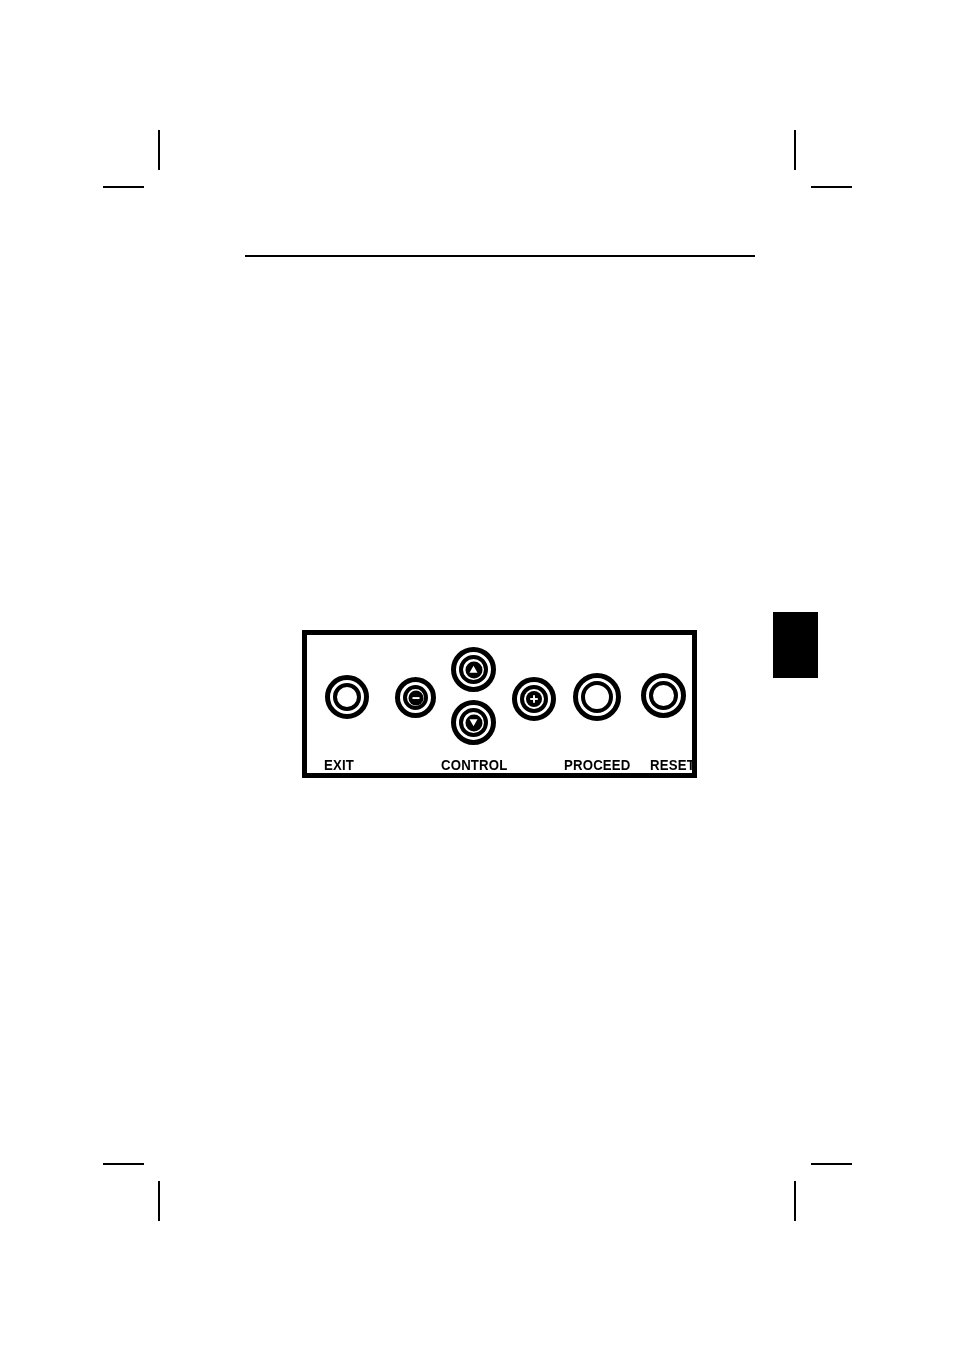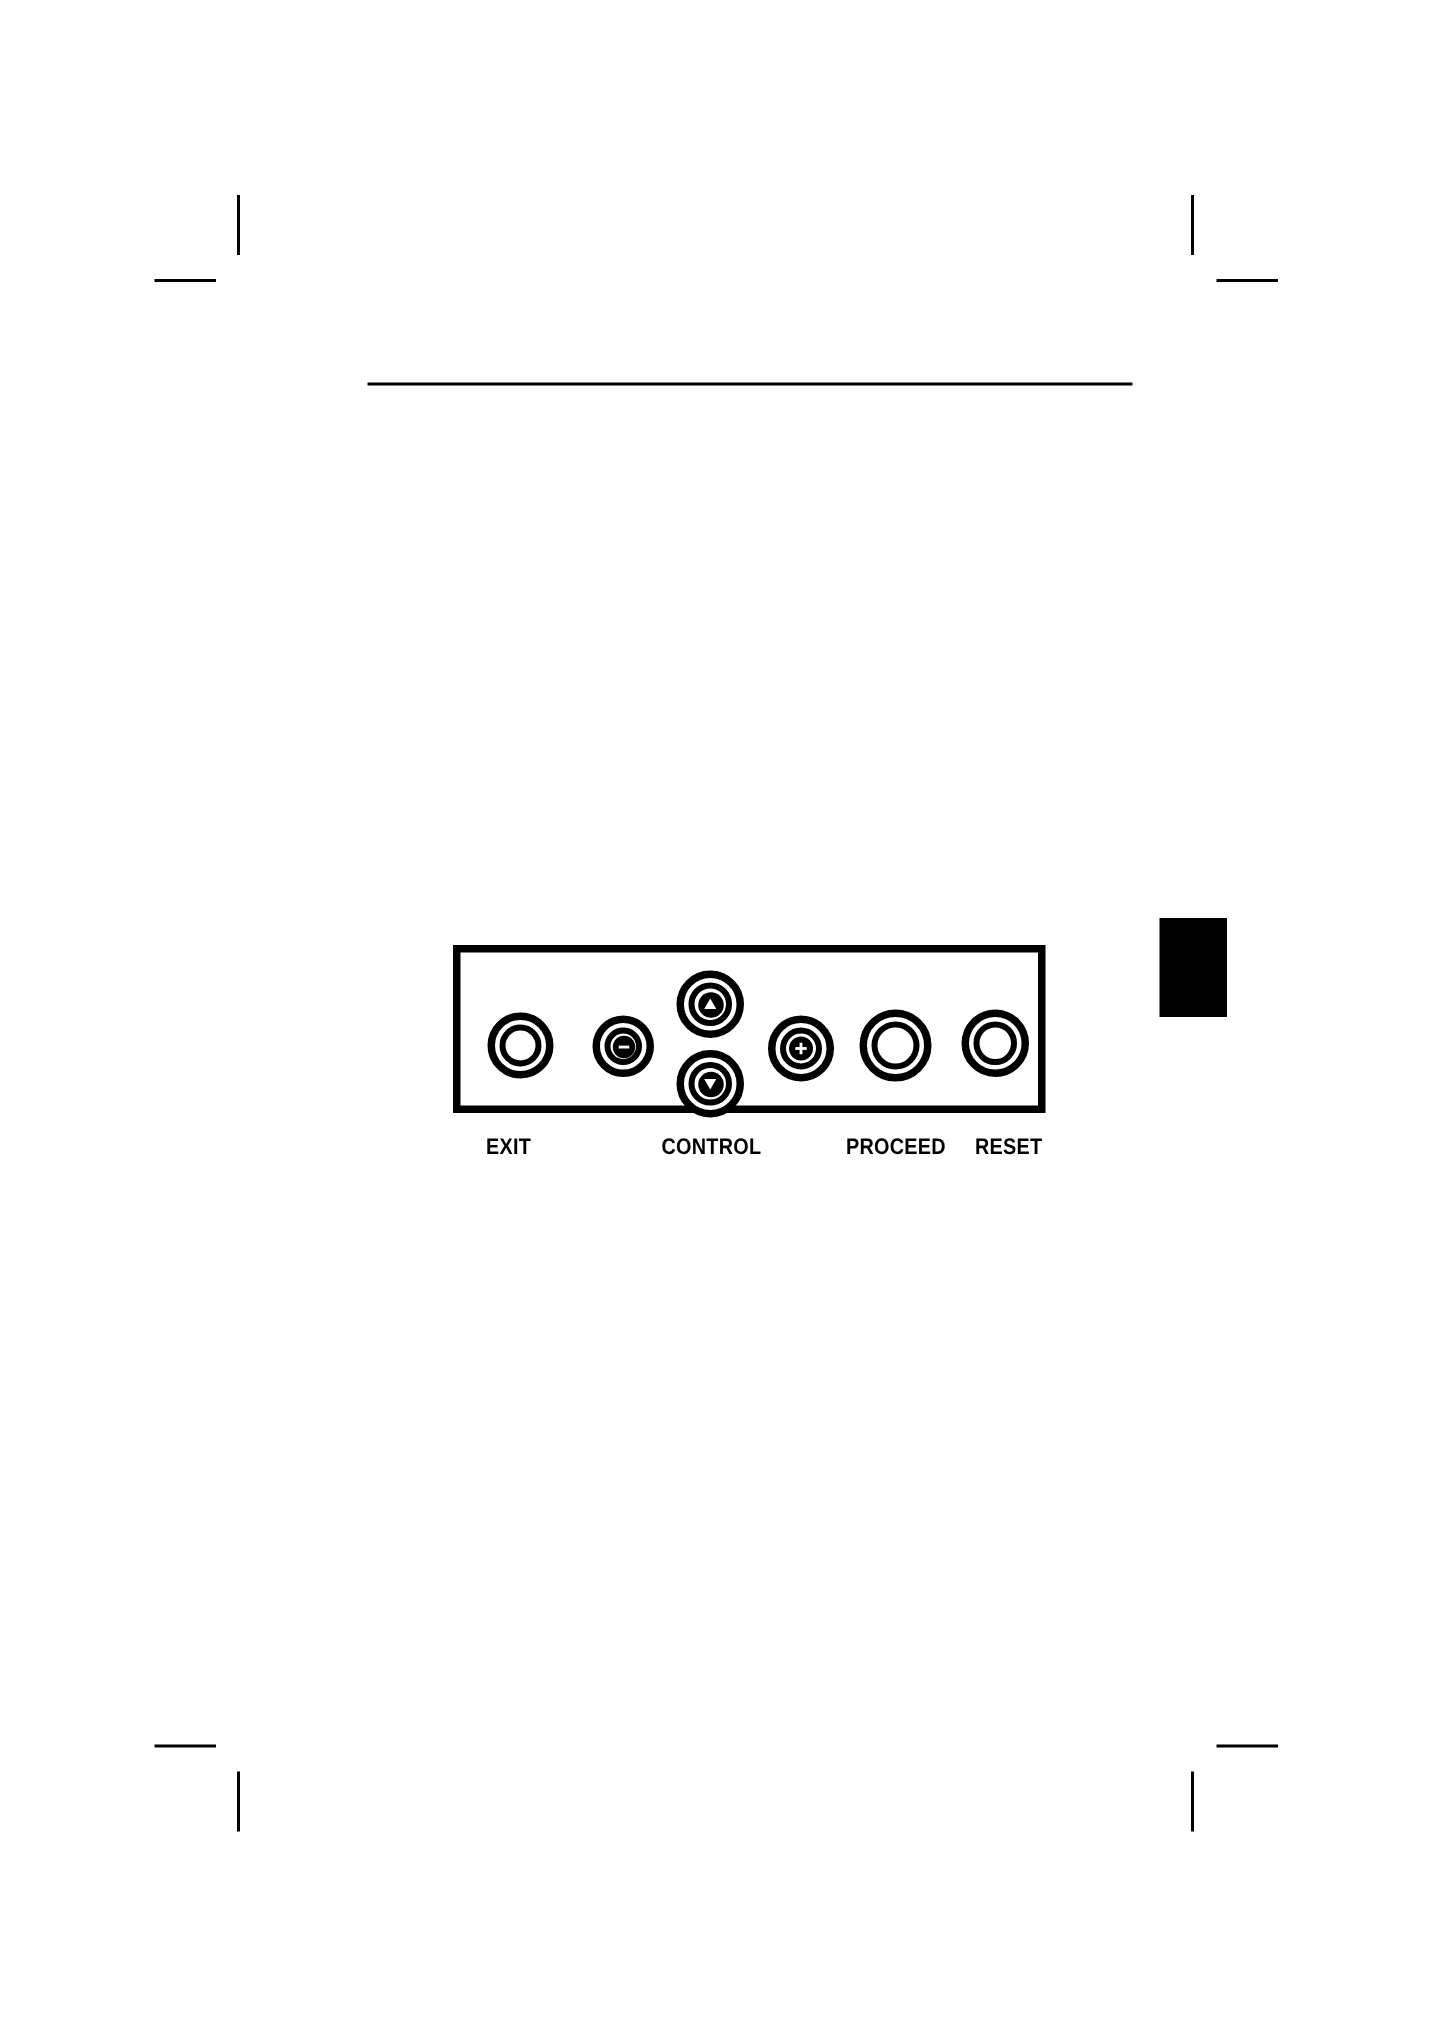--- a/index.html
+++ b/index.html
@@ -53,21 +53,21 @@
     height: 66px;
     background: #000000;
   }
 
   
   .panel {
     position: absolute;
     left: 302px;
     top: 630px;
     width: 395px;
-    height: 112px;
+    height: 148px;
     box-sizing: border-box;
     border: 5px solid #000000;
     background: #ffffff;
   }
 
   .panel-inner {
     position: relative;
     width: 100%;
     height: 100%;
   }

